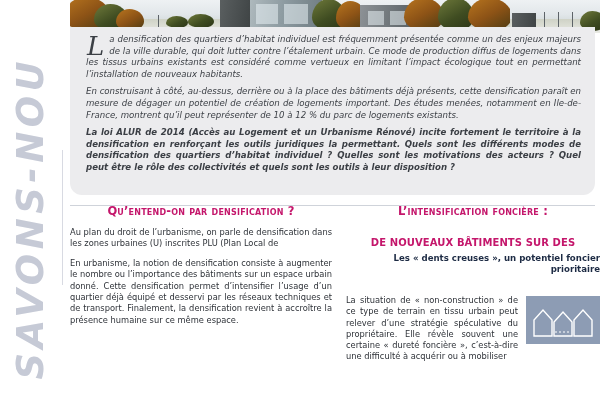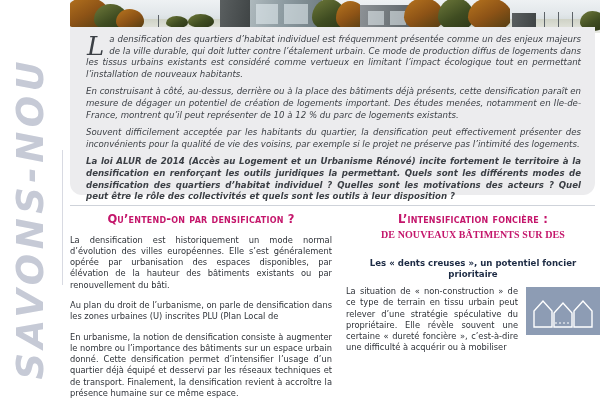--- a/index.html
+++ b/index.html
@@ -132,21 +132,21 @@
   #divider {
     position: absolute;
     left: 70px; top: 205px;
     width: 525px; height: 1px;
     background: #cfd3da;
   }
 
   
   #columns {
     position: absolute;
-    left: 70px; top: 213px;
+    left: 70px; top: 205px;
     width: 530px; height: 187px;
     overflow: hidden;
   }
   .col {
     position: absolute;
     top: 0; bottom: 0;
     overflow: hidden;
   }
   #col-left  { left: 0;   width: 262px; }
   #col-right { left: 276px; width: 254px; }
@@ -162,27 +162,27 @@
     font-variant: small-caps;
     letter-spacing: 0.2px;
   }
   .col-heading.upper {
     font-variant: normal;
     text-transform: uppercase;
     font-size: 10px;
     letter-spacing: 0.1px;
   }
   .sub-heading {
-    margin: 0 0 6px 0;
+    margin: 0 0 20px 0;
     color: #1d2b44;
     font-family: "DejaVu Sans", sans-serif;
     font-weight: bold;
     font-size: 8.6px;
     line-height: 11px;
-    text-align: center;
+    text-align: right;
   }
   .body-text {
     margin: 0 0 9px 0;
     font-family: "DejaVu Sans", sans-serif;
     font-size: 8.3px;
     line-height: 11.3px;
     color: #2e3238;
     text-align: justify;
   }
   .body-text:last-child { margin-bottom: 0; }
@@ -249,38 +249,36 @@
     <div class="pole" style="left:62px; height:18px;"></div>
     <div class="tree" style="left:70px; width:26px; height:20px;"></div>
   </div>
 </div>
 
 <div id="intro-box">
   <p>
     <span id="dropcap">L</span><span>a densification des quartiers d’habitat individuel est fréquemment présentée comme un des enjeux majeurs de la ville durable, qui doit lutter contre l’étalement urbain. Ce mode de production diffus de logements dans les tissus urbains existants est considéré comme vertueux en limitant l’impact écologique tout en permettant l’installation de nouveaux habitants.</span>
   </p>
   <p>En construisant à côté, au-dessus, derrière ou à la place des bâtiments déjà présents, cette densification paraît en mesure de dégager un potentiel de création de logements important. Des études menées, notamment en Ile-de-France, montrent qu’il peut représenter de 10 à 12 % du parc de logements existants.</p>
-  <p>Souvent difficilement acceptée par les habitants du quartier, la densification peut effectivement présenter des inconvénients pour la qualité de vie des voisins, par exemple si le projet ne préserve pas l’intimité des logements.</p>
   <p>La loi ALUR de 2014 (Accès au Logement et un Urbanisme Rénové) incite fortement le territoire à la densification en renforçant les outils juridiques la permettant. Quels sont les différents modes de densification des quartiers d’habitat individuel ? Quelles sont les motivations des acteurs ? Quel peut être le rôle des collectivités et quels sont les outils à leur disposition ?</p>
 </div>
 
 <div id="divider"></div>
 
 <div id="columns">
 
   <div class="col" id="col-left">
     <h2 class="col-heading">Qu’entend-on par densification ?</h2>
-    <p class="body-text">La densification est historiquement un mode normal d’évolution des villes européennes. Elle s’est généralement opérée par urbanisation des espaces disponibles, par élévation de la hauteur des bâtiments existants ou par renouvellement du bâti.</p>
     <p class="body-text">Au plan du droit de l’urbanisme, on parle de densification dans les zones urbaines (U) inscrites PLU (Plan Local de</p>
     <p class="body-text">En urbanisme, la notion de densification consiste à augmenter le nombre ou l’importance des bâtiments sur un espace urbain donné. Cette densification permet d’intensifier l’usage d’un quartier déjà équipé et desservi par les réseaux techniques et de transport. Finalement, la densification revient à accroître la présence humaine sur ce même espace.</p>
   </div>
 
   <div class="col" id="col-right">
-    <h2 class="col-heading" style="margin-bottom:1px;">L’intensification foncière :</h2>
-    <h2 class="col-heading upper" style="margin-bottom:17px;font-family:Liberation Serif, serif;">de nouveaux bâtiments sur des</h2>
+    <h2 class="col-heading" style="margin-bottom:17px;">L’intensification foncière :</h2>
+    <h2 class="col-heading upper" style="margin-bottom:4px;">de nouveaux bâtiments sur des</h2>
 
     <h3 class="sub-heading">Les « dents creuses », un potentiel foncier prioritaire</h3>
 
     <div id="house-figure">
       <svg width="74" height="48" viewBox="0 0 74 48" aria-hidden="true">
         <g fill="none" stroke="#ffffff" stroke-width="1.4">
           <path d="M8 40 L8 24 L17 14 L26 24 L26 40 Z"></path>
           <path d="M28 40 L28 26 L37 16 L46 26 L46 40 Z"></path>
           <path d="M48 40 L48 24 L57 14 L66 24 L66 40 Z"></path>
         </g>

